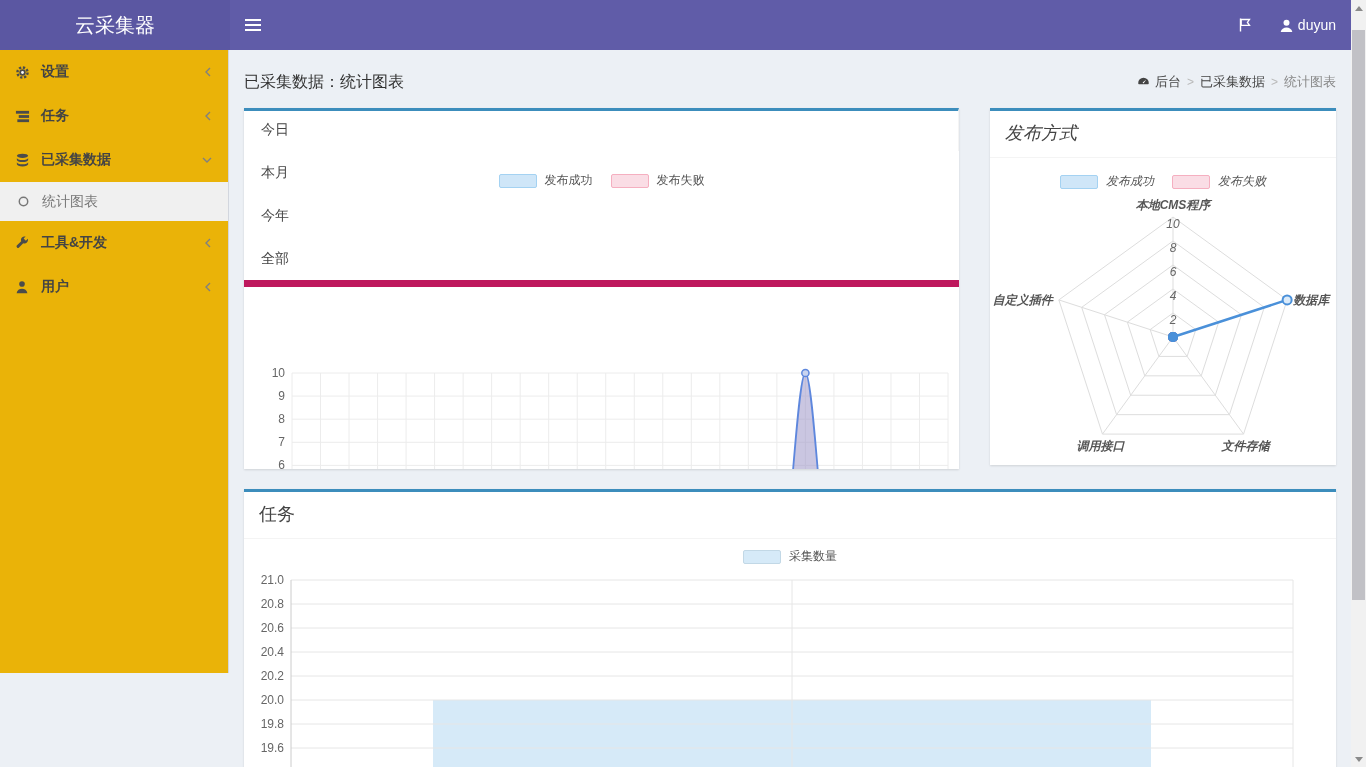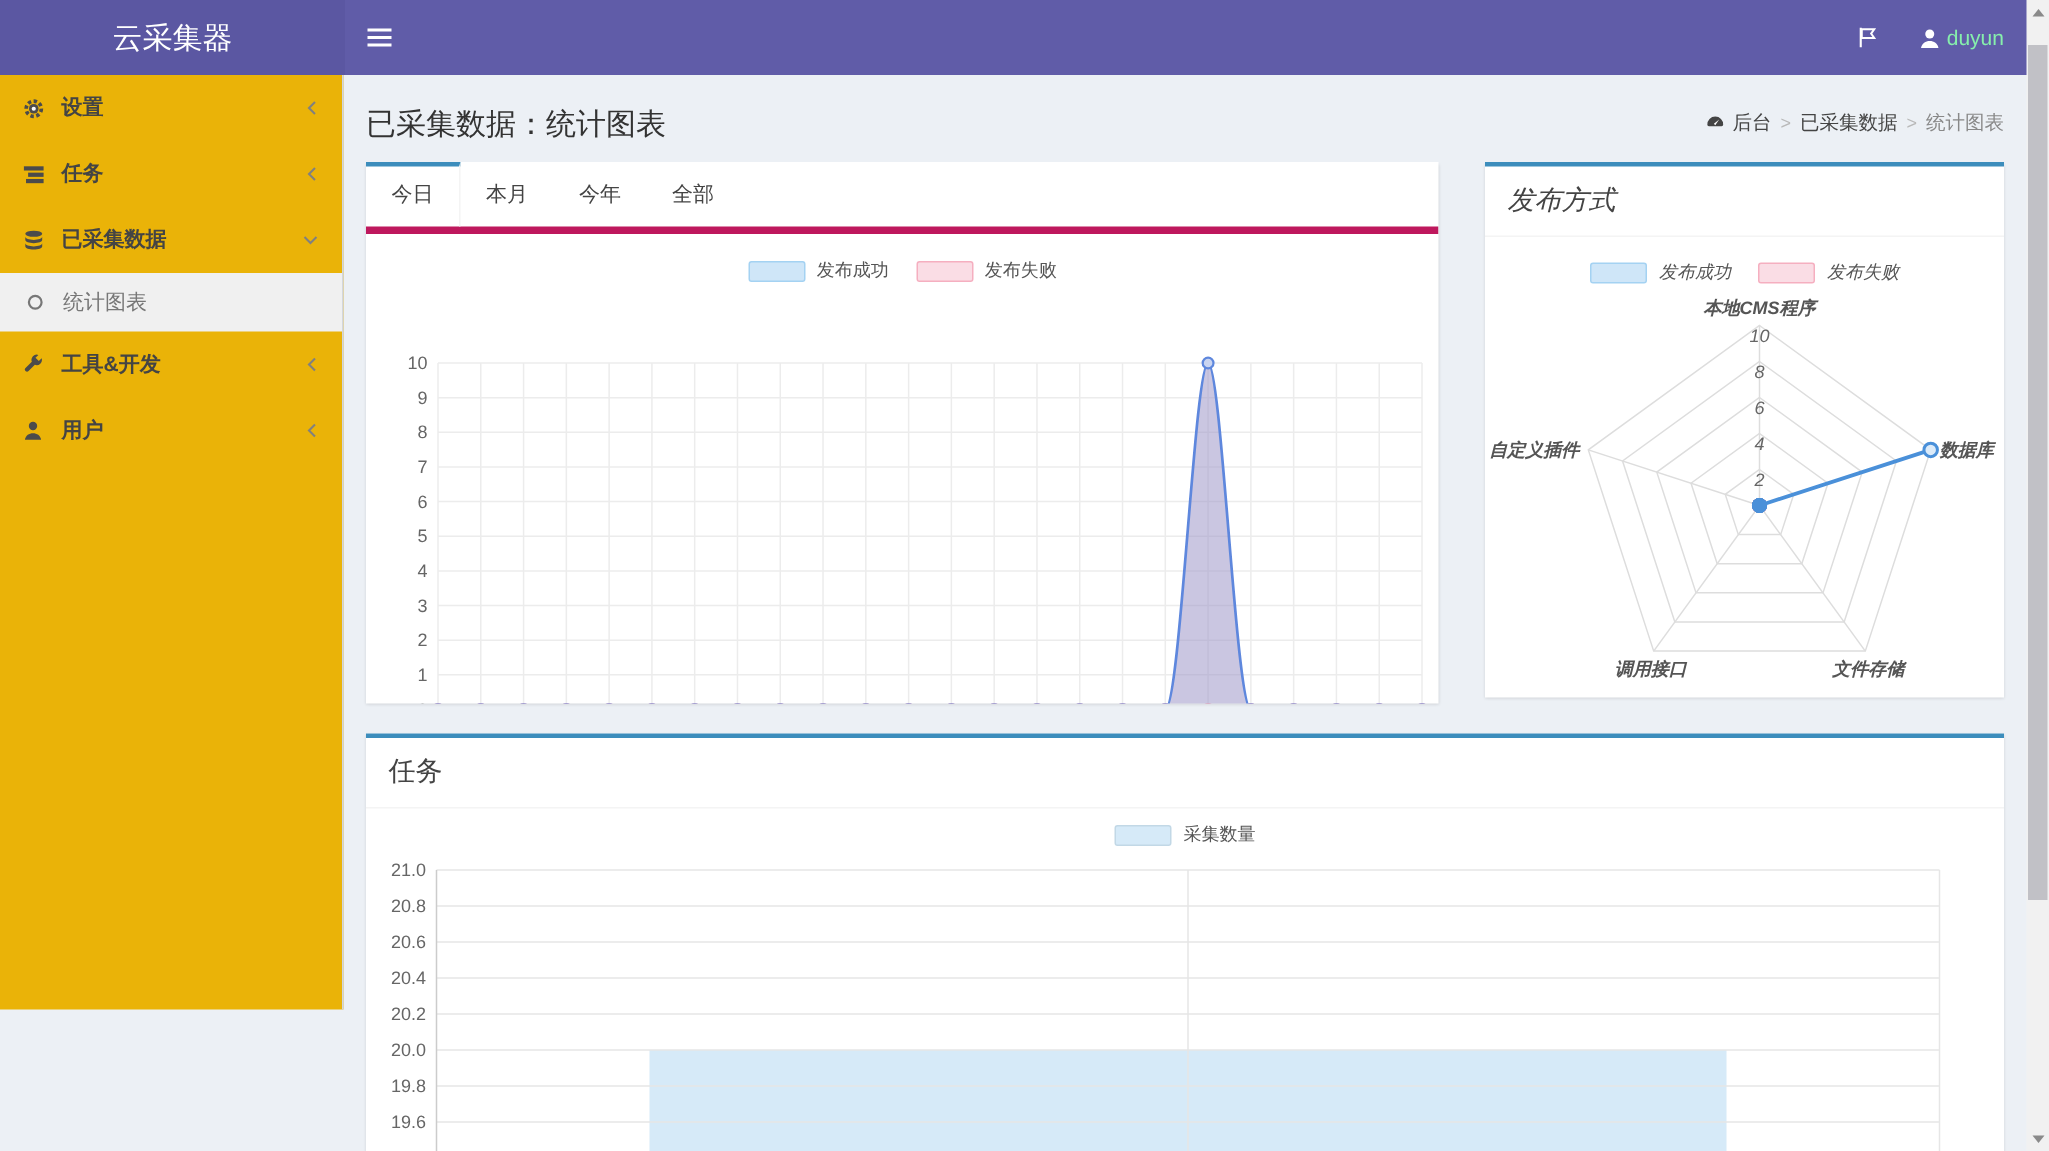--- a/index.html
+++ b/index.html
@@ -7,48 +7,48 @@
     font-family:"Liberation Sans", sans-serif; }
 
   
   .navbar { position:absolute; left:0; top:0; width:1366px; height:50px; background:#605ca8; z-index:20; display:flex; align-items:stretch; }
   .brand { width:230px; background:#5b57a2; color:#fff; font-size:20px; display:flex; align-items:center; justify-content:center; }
   .toggle-btn { width:46px; display:flex; align-items:center; justify-content:center; cursor:pointer; }
   .hamburger { width:16px; height:2px; background:#fff; box-shadow:0 -5px 0 #fff, 0 5px 0 #fff; }
   .nav-spacer { flex:1; }
   .nav-right { display:flex; align-items:center; padding-right:30px; gap:26px; }
   .nav-icon { display:flex; align-items:center; color:#fff; cursor:pointer; }
-  .nav-user { display:flex; align-items:center; gap:4px; color:#86efac; font-size:14px; cursor:pointer; }
+  .nav-user { display:flex; align-items:center; gap:4px; color:#ffffff; font-size:14px; cursor:pointer; }
 
   
   .sidebar { position:absolute; left:0; top:50px; width:229px; height:623px; background:#eab308; border-right:1px solid #d2d6de; z-index:10; }
   .side-item { display:flex; align-items:center; height:44px; padding:0 15px; color:#444; font-size:14px; font-weight:600; cursor:pointer; }
   .side-item .s-icon { width:26px; display:flex; align-items:center; color:#4b4b4b; }
   .side-item .s-label { flex:1; }
   .side-item .s-chev { color:#808080; display:flex; }
   .submenu { background:#f0f0f0; padding:4px 0; }
   .sub-item { display:flex; align-items:center; height:31px; padding:0 15px 0 18px; color:#777; font-size:14px; cursor:pointer; }
   .sub-item .s-icon { width:24px; display:flex; align-items:center; color:#777; }
 
   
   .content { position:absolute; left:229px; top:50px; width:1122px; height:717px; padding:10px 15px 15px; }
   .page-head { display:flex; align-items:center; justify-content:space-between; height:44px; margin-bottom:4px; }
-  .page-title { font-size:20px; font-weight:500; color:#333; }
+  .page-title { font-size:16px; font-weight:500; color:#333; }
   .breadcrumb { display:flex; align-items:center; font-size:13px; color:#444; gap:6px; }
   .crumb { display:flex; align-items:center; gap:5px; cursor:pointer; }
   .crumb.last { color:#888; cursor:default; }
   .crumb-sep { color:#b9b9b9; font-size:12px; }
 
   .row1 { display:flex; }
   .panel { background:#fff; box-shadow:0 1px 2px rgba(0,0,0,.12); }
   .panel-a { width:715px; height:361px; overflow:hidden; position:relative; }
   .panel-b { width:346px; height:357px; margin-left:31px; border-top:3px solid #3c8dbc; overflow:hidden; position:relative;font-style:italic; }
   .panel-c { width:1092px; height:300px; margin-top:20px; border-top:3px solid #3c8dbc; overflow:hidden; position:relative; }
 
-  .tabs { display:flex; border-bottom:5px solid #be185d; }
+  .tabs { display:flex; border-bottom:7px solid #be185d;flex-direction:column; }
   .tab { padding:10px 17px 12px; border-top:3px solid transparent; font-size:14px; color:#444; cursor:pointer; }
   .tab.active { border-top-color:#3c8dbc; border-right:1px solid #f4f4f4; }
 
   .panel-header { padding:10px 15px 12px; font-size:18px; color:#444; border-bottom:1px solid #f4f4f4; }
 
   .legend { position:absolute; left:0; right:0; display:flex; justify-content:center; align-items:center; z-index:5; }
   .lg-item { display:flex; align-items:center; margin:0 9px; cursor:pointer; }
   .lg-box { width:38px; height:14px; border:1px solid; border-radius:2px; margin-right:8px; }
   .lg-label { font-size:12px; color:#555;text-align:right; }
 

